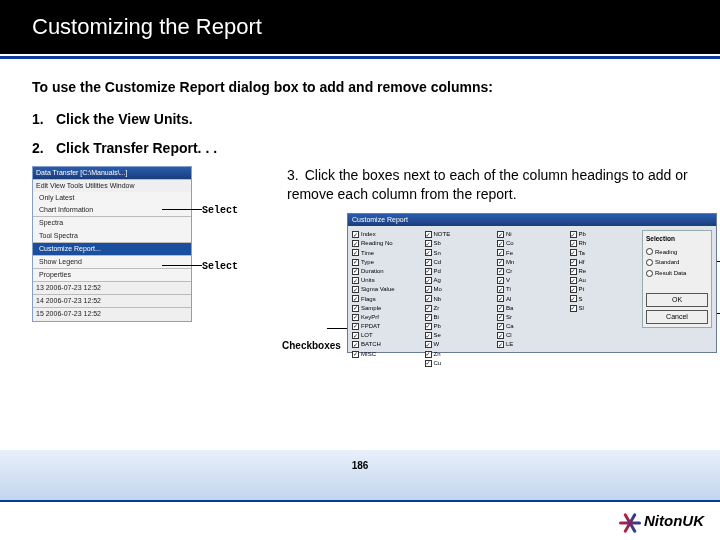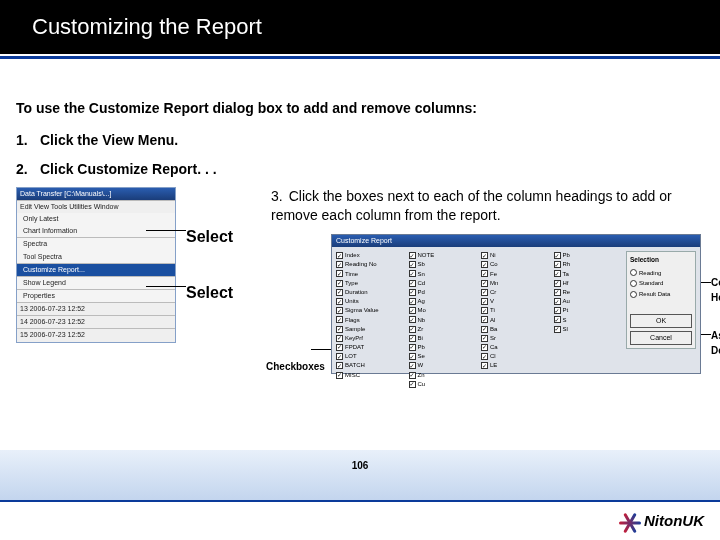--- a/index.html
+++ b/index.html
@@ -1,36 +1,36 @@
 <!DOCTYPE html>
 <html><head>
 <meta charset="utf-8">
 <style>
   * { margin:0; padding:0; box-sizing:border-box; }
   body { width:720px; height:540px; font-family:Arial,Helvetica,sans-serif; background:#fff; position:relative; overflow:hidden; }
   .header { background:#000; color:#fff; font-size:22px; padding:12px 0 12px 32px; height:54px; display:flex; align-items:center; }
   .rule { height:3px; background:#0a3a9a; margin-top:2px; }
-  .content { padding:18px 20px 0 16px; font-size:14px; line-height:1.45; color:#000;margin-top:21px; }
+  .content { padding:18px 20px 0 32px; font-size:14px; line-height:1.45; color:#000; }
   .intro { font-weight:700; margin-bottom:12px; }
   .olist { list-style:none; }
   .olist li { font-weight:700; margin-bottom:8px; }
   .olist .num { display:inline-block; width:24px; }
   .row { display:flex; margin-top:8px; }
   .left { width:245px; position:relative; }
   .right { flex:1; padding-left:10px; }
   .step3 { font-weight:400; font-size:14px; line-height:1.4; margin-bottom:8px; }
   .step3 .num { margin-right:6px; }
 
   
   .menumock { width:160px; border:1px solid #85a0c8; background:#fff; font-size:7px; color:#222; position:relative; }
   .titlebar { background:linear-gradient(#2a5db0,#1a3d7a); color:#fff; font-size:7px; padding:1px 3px; }
   .mrow { border-top:1px solid #bbb; padding:1px 3px; background:#efefef; }
   .mitem { padding:1px 6px; background:#f4f4f4; }
   .mhilite { background:#1a4fa0; color:#fff; padding:1px 6px; }
-  .select-label { position:absolute; font-size:16px; font-weight:700; color:#000; }
+  .select-label { position:absolute; font-size:10px; font-weight:700; color:#000;font-family:Liberation Mono, monospace; }
   .sel1 { left:170px; top:38px; }
   .sel2 { left:170px; top:94px; }
   .sline { position:absolute; height:1px; background:#000; }
   .sl1 { left:130px; top:43px; width:40px; }
   .sl2 { left:130px; top:99px; width:40px; }
 
   
   .dlgwrap { position:relative; margin-top:6px; height:150px; }
   .dlg { position:absolute; left:60px; top:0; width:370px; height:140px; background:#dfe3ea; border:1px solid #6a7a94; font-size:6px; color:#000; }
   .dlgtitle { background:linear-gradient(#2a5db0,#1a3d7a); color:#fff; padding:1px 4px; font-size:7px; }
@@ -71,22 +71,22 @@
 
 <div class="header">
   <span>Customizing the Report</span>
 </div>
 <div class="rule"></div>
 
 <div class="content">
   <p class="intro">To use the Customize Report dialog box to add and remove columns:</p>
 
   <ul class="olist">
-    <li><span class="num">1.</span><span>Click the View Menu.</span></li>
-    <li><span class="num">2.</span><span>Click Customize Report. . .</span></li>
+    <li><span class="num">1.</span><span>Click the View Units.</span></li>
+    <li><span class="num">2.</span><span>Click Transfer Report. . .</span></li>
   </ul>
 
   <div class="row">
     <div class="left">
       <div class="menumock">
         <div class="titlebar">Data Transfer  [C:\Manuals\...]</div>
         <div class="mrow">Edit  View  Tools  Utilities  Window</div>
         <div class="mitem">Only Latest</div>
         <div class="mitem">Chart Information</div>
         <div class="mrow" style="height:1px;padding:0"></div>
@@ -356,19 +356,19 @@
           </div>
         </div>
       </div>
     </div>
   </div>
 </div>
 
 <div class="gradient-band"></div>
 <div class="accent-line"></div>
 <div class="footer-white"></div>
-<div class="pagenum">106</div>
+<div class="pagenum">186</div>
 <div class="logo">
   <div class="logo-burst">
       <span></span>
     </div>
   <div class="logo-text">NitonUK</div>
 </div>
 
 </body></html>

